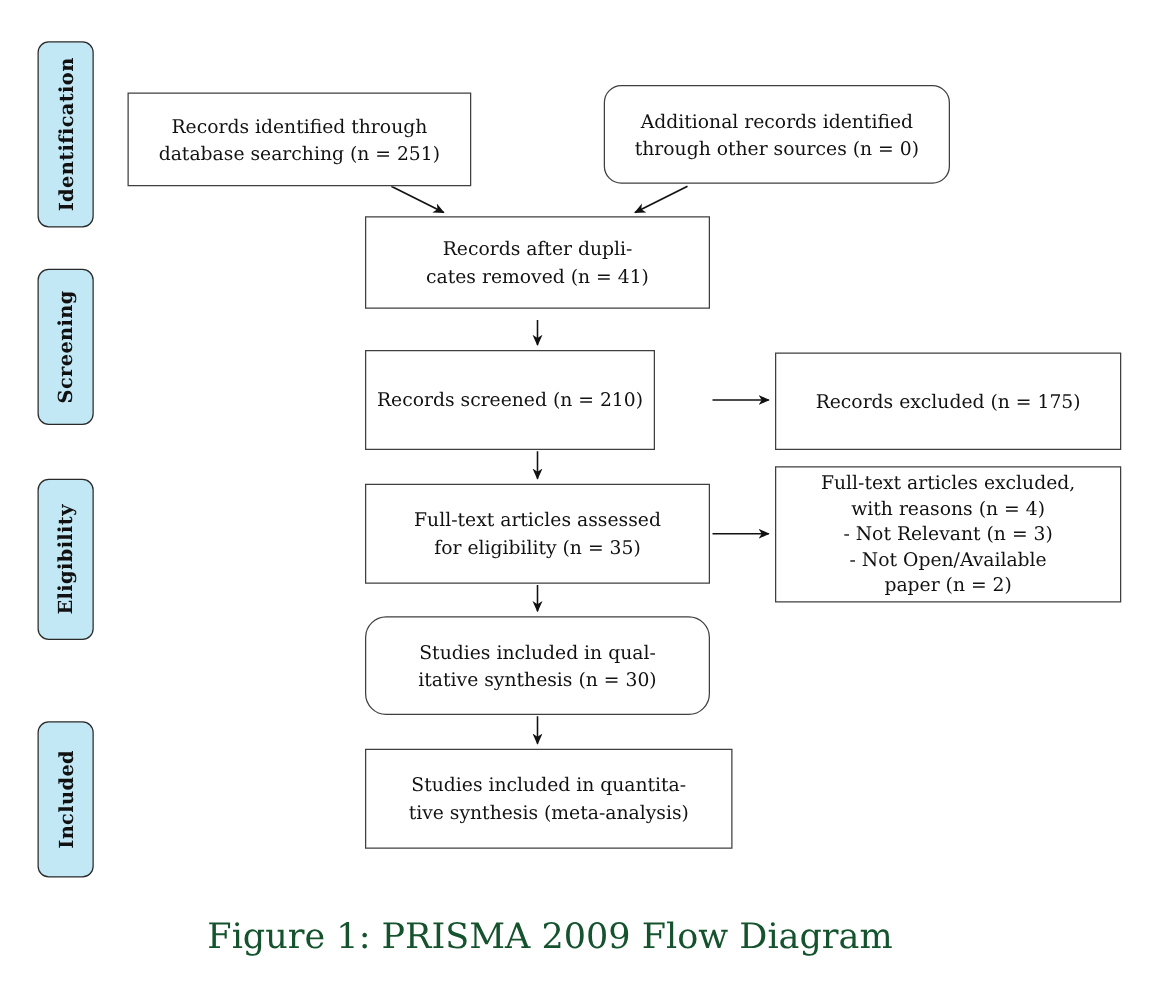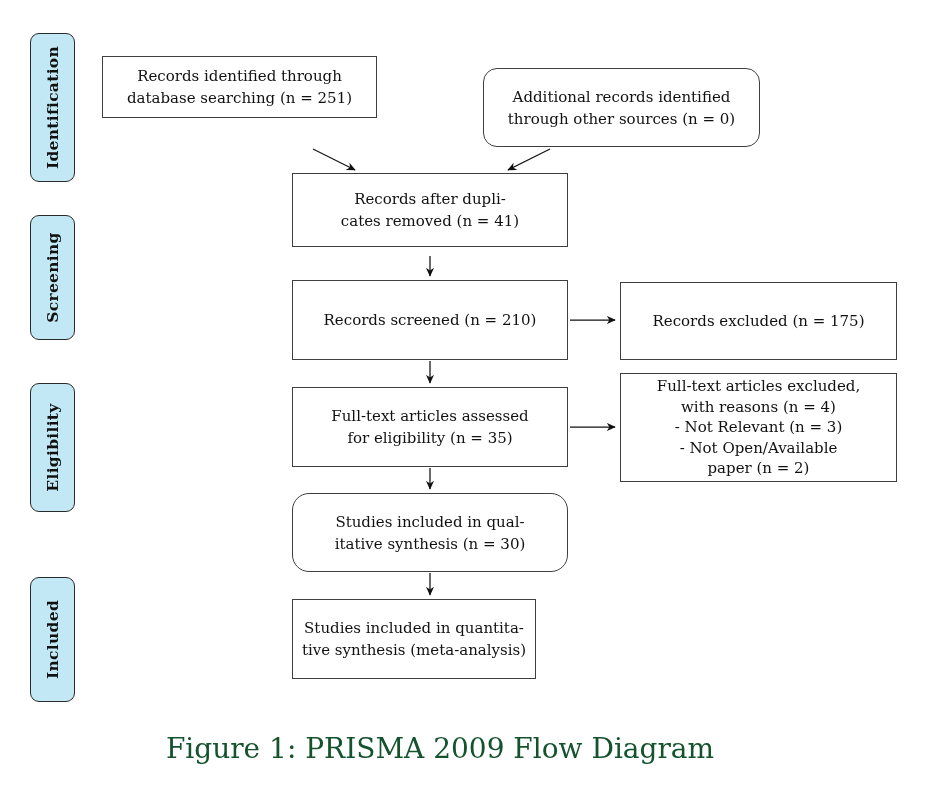--- a/index.html
+++ b/index.html
@@ -99,36 +99,36 @@
   <div class="stage" style="left:30px; top:215px; height:125px;">
     <span class="vtext">Screening</span>
   </div>
   <div class="stage" style="left:30px; top:383px; height:129px;">
     <span class="vtext">Eligibility</span>
   </div>
   <div class="stage" style="left:30px; top:577px; height:125px;">
     <span class="vtext">Included</span>
   </div>
 
-  <div class="box" style="left:102px; top:56px; width:275px; height:62px;">
+  <div class="box" style="left:102px; top:74px; width:275px; height:75px;">
     <div>Records identified through</div>
     <div>database searching (n = 251)</div>
   </div>
 
   <div class="box" style="left:483px; top:68px; width:277px; height:79px;border-radius:14px;">
     <div>Additional records identified</div>
     <div>through other sources (n = 0)</div>
   </div>
 
   <div class="box" style="left:292px; top:173px; width:276px; height:74px;">
     <div>Records after dupli-</div>
     <div>cates removed (n = 41)</div>
   </div>
 
-  <div class="box" style="left:292px; top:280px; width:276px; height:80px;">
+  <div class="box" style="left:292px; top:280px; width:232px; height:80px;">
     <div>Records screened (n = 210)</div>
   </div>
 
   <div class="box" style="left:620px; top:282px; width:277px; height:78px;justify-content:center;">
     <div>Records excluded (n = 175)</div>
   </div>
 
   <div class="box" style="left:292px; top:387px; width:276px; height:80px;text-align:center;">
     <div>Full-text articles assessed</div>
     <div>for eligibility (n = 35)</div>
@@ -140,20 +140,20 @@
     <div>- Not Relevant (n = 3)</div>
     <div>- Not Open/Available</div>
     <div>paper (n = 2)</div>
   </div>
 
   <div class="box" style="left:292px; top:493px; width:276px; height:79px;border-radius:17px;">
     <div>Studies included in qual-</div>
     <div>itative synthesis (n = 30)</div>
   </div>
 
-  <div class="box" style="left:292px; top:599px; width:244px; height:80px;">
+  <div class="box" style="left:292px; top:599px; width:294px; height:80px;">
     <div>Studies included in quantita-</div>
     <div>tive synthesis (meta-analysis)</div>
   </div>
 
   <div class="caption">Figure 1: PRISMA 2009 Flow Diagram</div>
 
 </div>
 
 </body></html>

